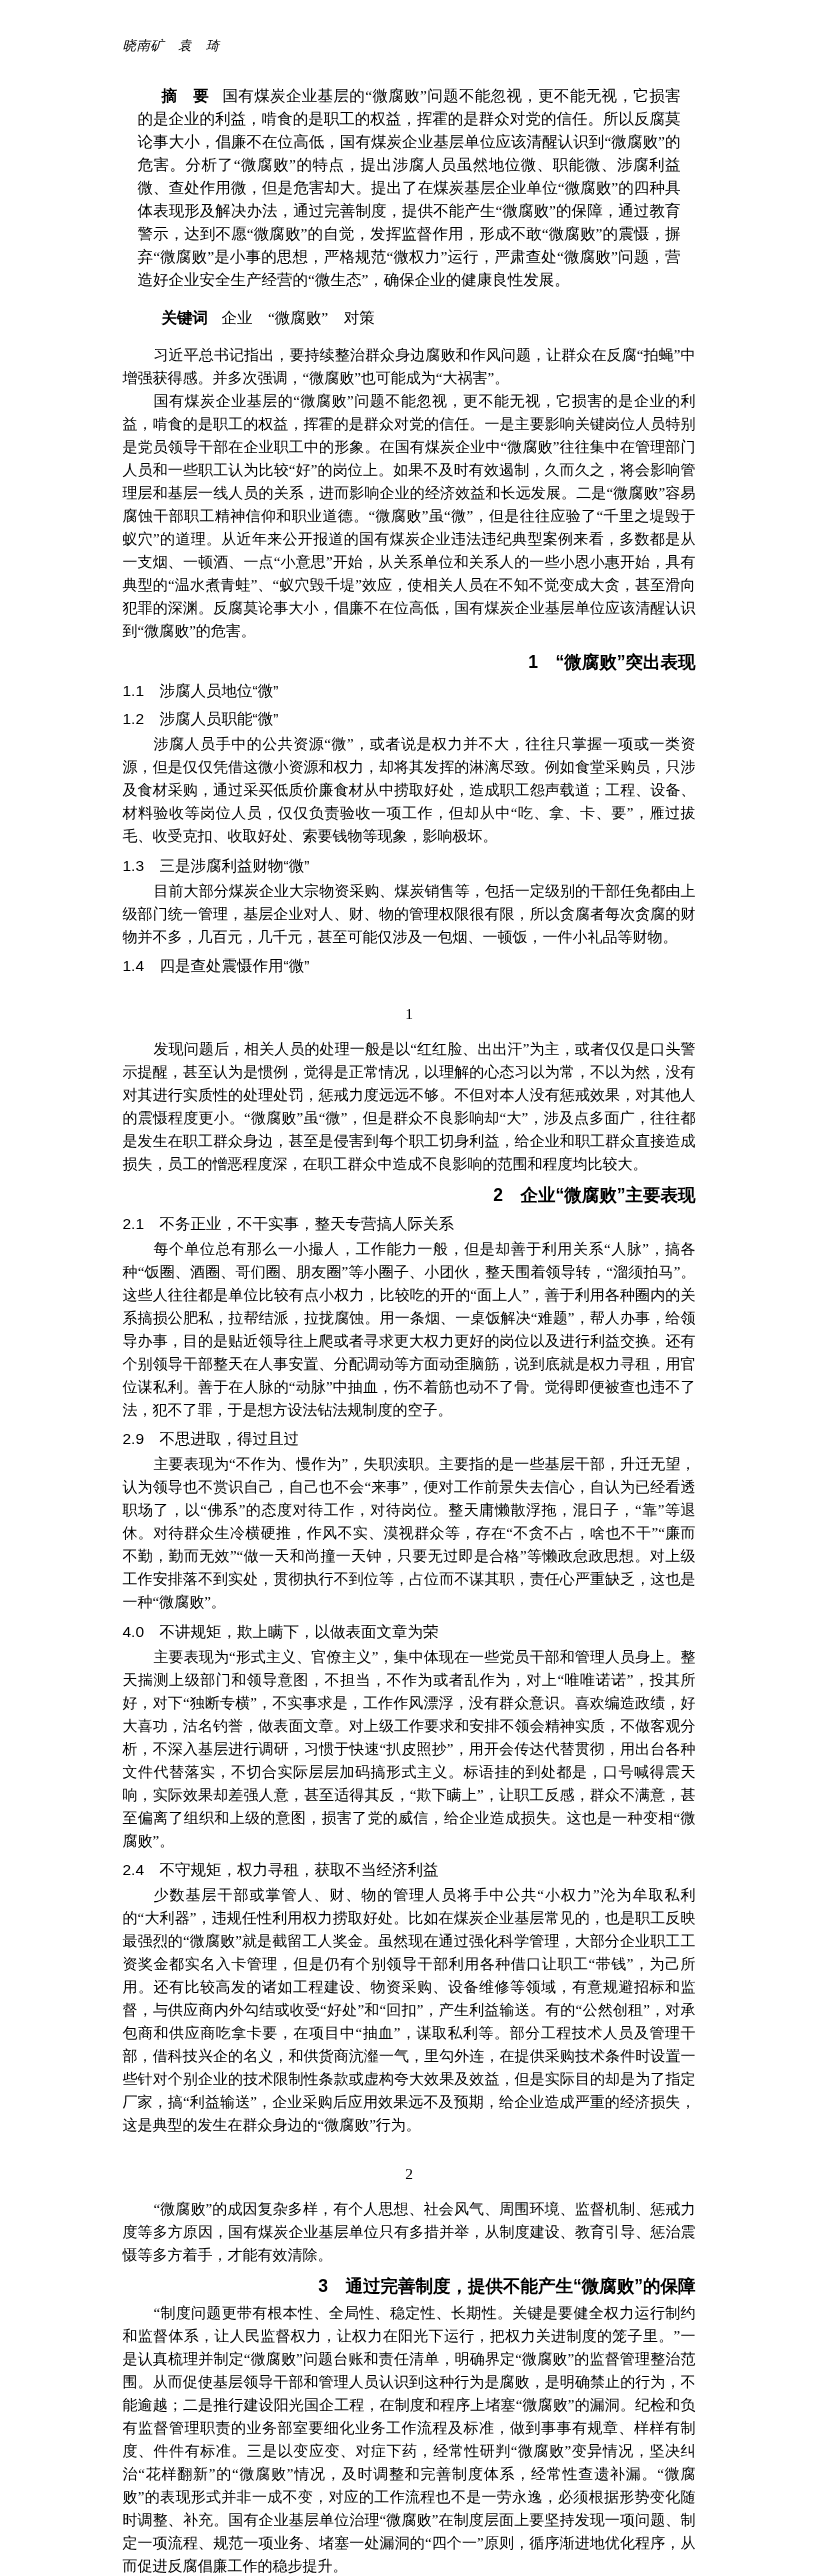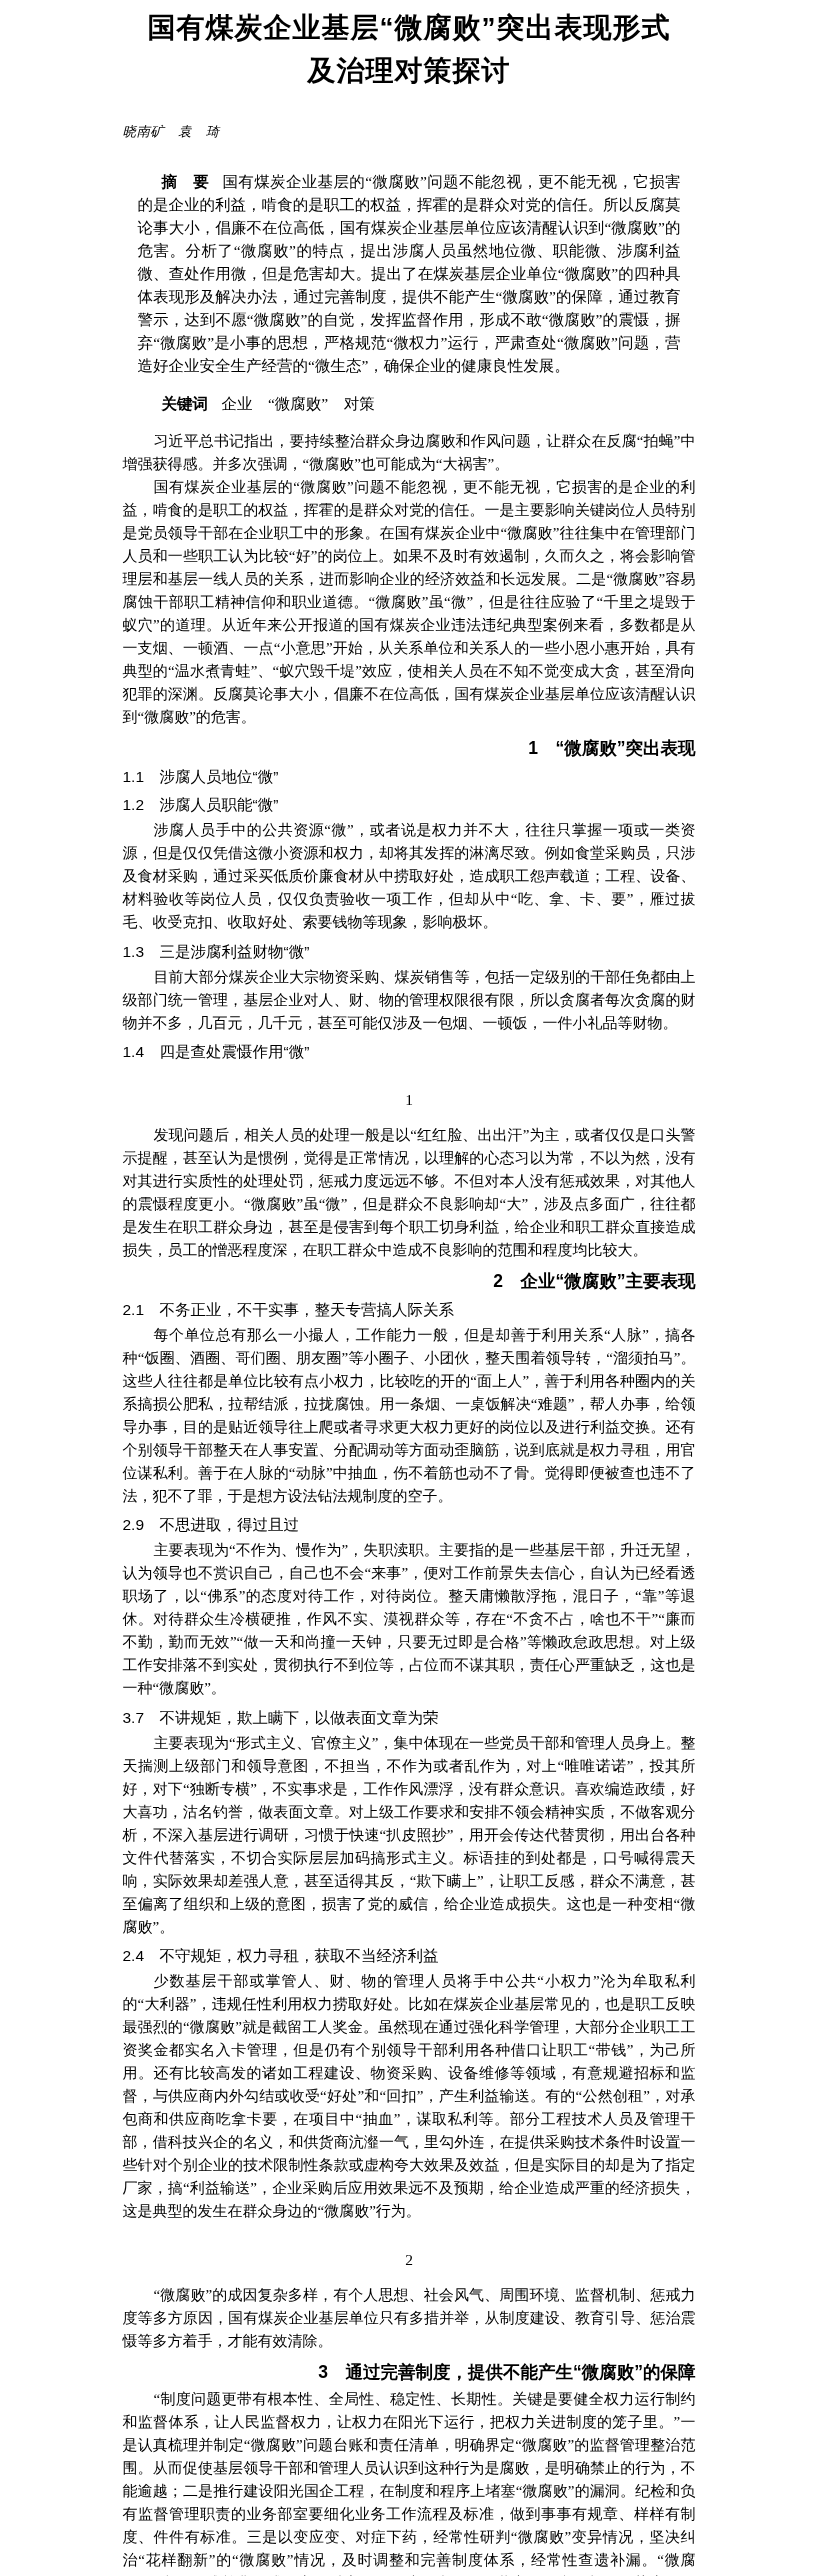--- a/index.html
+++ b/index.html
@@ -75,24 +75,20 @@
     line-height: 18.5px;
     margin: 28px 0 14.4px 0;
     text-indent: 0;
   }
 </style>
 </head>
 <body>
 
 <div class="doc">
 
-  <div class="title-block">
-    <div>国有煤炭企业基层“微腐败”突出表现形式</div>
-    <div>及治理对策探讨</div>
-  </div>
 
   <div class="authors">晓南矿　袁　琦</div>
 
   <p class="front-p">
     <span class="lbl">摘　要</span><span>国有煤炭企业基层的“微腐败”问题不能忽视，更不能无视，它损害的是企业的利益，啃食的是职工的权益，挥霍的是群众对党的信任。所以反腐莫论事大小，倡廉不在位高低，国有煤炭企业基层单位应该清醒认识到“微腐败”的危害。分析了“微腐败”的特点，提出涉腐人员虽然地位微、职能微、涉腐利益微、查处作用微，但是危害却大。提出了在煤炭基层企业单位“微腐败”的四种具体表现形及解决办法，通过完善制度，提供不能产生“微腐败”的保障，通过教育警示，达到不愿“微腐败”的自觉，发挥监督作用，形成不敢“微腐败”的震慑，摒弃“微腐败”是小事的思想，严格规范“微权力”运行，严肃查处“微腐败”问题，营造好企业安全生产经营的“微生态”，确保企业的健康良性发展。</span>
   </p>
 
   <p class="front-p">
     <span class="lbl">关键词</span><span>企业　“微腐败”　对策</span>
   </p>
@@ -107,21 +103,21 @@
       <h3 class="blk-h2">1.3　三是涉腐利益财物“微”</h3>
       <p class="blk-p">目前大部分煤炭企业大宗物资采购、煤炭销售等，包括一定级别的干部任免都由上级部门统一管理，基层企业对人、财、物的管理权限很有限，所以贪腐者每次贪腐的财物并不多，几百元，几千元，甚至可能仅涉及一包烟、一顿饭，一件小礼品等财物。</p>
       <h3 class="blk-h2">1.4　四是查处震慑作用“微”</h3>
       <p class="blk-pagenum">1</p>
       <p class="blk-p">发现问题后，相关人员的处理一般是以“红红脸、出出汗”为主，或者仅仅是口头警示提醒，甚至认为是惯例，觉得是正常情况，以理解的心态习以为常，不以为然，没有对其进行实质性的处理处罚，惩戒力度远远不够。不但对本人没有惩戒效果，对其他人的震慑程度更小。“微腐败”虽“微”，但是群众不良影响却“大”，涉及点多面广，往往都是发生在职工群众身边，甚至是侵害到每个职工切身利益，给企业和职工群众直接造成损失，员工的憎恶程度深，在职工群众中造成不良影响的范围和程度均比较大。</p>
       <h2 class="blk-h1">2　企业“微腐败”主要表现</h2>
       <h3 class="blk-h2">2.1　不务正业，不干实事，整天专营搞人际关系</h3>
       <p class="blk-p">每个单位总有那么一小撮人，工作能力一般，但是却善于利用关系“人脉”，搞各种“饭圈、酒圈、哥们圈、朋友圈”等小圈子、小团伙，整天围着领导转，“溜须拍马”。这些人往往都是单位比较有点小权力，比较吃的开的“面上人”，善于利用各种圈内的关系搞损公肥私，拉帮结派，拉拢腐蚀。用一条烟、一桌饭解决“难题”，帮人办事，给领导办事，目的是贴近领导往上爬或者寻求更大权力更好的岗位以及进行利益交换。还有个别领导干部整天在人事安置、分配调动等方面动歪脑筋，说到底就是权力寻租，用官位谋私利。善于在人脉的“动脉”中抽血，伤不着筋也动不了骨。觉得即便被查也违不了法，犯不了罪，于是想方设法钻法规制度的空子。</p>
       <h3 class="blk-h2">2.9　不思进取，得过且过</h3>
       <p class="blk-p">主要表现为“不作为、慢作为”，失职渎职。主要指的是一些基层干部，升迁无望，认为领导也不赏识自己，自己也不会“来事”，便对工作前景失去信心，自认为已经看透职场了，以“佛系”的态度对待工作，对待岗位。整天庸懒散浮拖，混日子，“靠”等退休。对待群众生冷横硬推，作风不实、漠视群众等，存在“不贪不占，啥也不干”“廉而不勤，勤而无效”“做一天和尚撞一天钟，只要无过即是合格”等懒政怠政思想。对上级工作安排落不到实处，贯彻执行不到位等，占位而不谋其职，责任心严重缺乏，这也是一种“微腐败”。</p>
-      <h3 class="blk-h2">3.7　不讲规矩，欺上瞒下，以做表面文章为荣</h3>
+      <h3 class="blk-h2">4.0　不讲规矩，欺上瞒下，以做表面文章为荣</h3>
       <p class="blk-p">主要表现为“形式主义、官僚主义”，集中体现在一些党员干部和管理人员身上。整天揣测上级部门和领导意图，不担当，不作为或者乱作为，对上“唯唯诺诺”，投其所好，对下“独断专横”，不实事求是，工作作风漂浮，没有群众意识。喜欢编造政绩，好大喜功，沽名钓誉，做表面文章。对上级工作要求和安排不领会精神实质，不做客观分析，不深入基层进行调研，习惯于快速“扒皮照抄”，用开会传达代替贯彻，用出台各种文件代替落实，不切合实际层层加码搞形式主义。标语挂的到处都是，口号喊得震天响，实际效果却差强人意，甚至适得其反，“欺下瞒上”，让职工反感，群众不满意，甚至偏离了组织和上级的意图，损害了党的威信，给企业造成损失。这也是一种变相“微腐败”。</p>
       <h3 class="blk-h2">2.4　不守规矩，权力寻租，获取不当经济利益</h3>
       <p class="blk-p">少数基层干部或掌管人、财、物的管理人员将手中公共“小权力”沦为牟取私利的“大利器”，违规任性利用权力捞取好处。比如在煤炭企业基层常见的，也是职工反映最强烈的“微腐败”就是截留工人奖金。虽然现在通过强化科学管理，大部分企业职工工资奖金都实名入卡管理，但是仍有个别领导干部利用各种借口让职工“带钱”，为己所用。还有比较高发的诸如工程建设、物资采购、设备维修等领域，有意规避招标和监督，与供应商内外勾结或收受“好处”和“回扣”，产生利益输送。有的“公然创租”，对承包商和供应商吃拿卡要，在项目中“抽血”，谋取私利等。部分工程技术人员及管理干部，借科技兴企的名义，和供货商沆瀣一气，里勾外连，在提供采购技术条件时设置一些针对个别企业的技术限制性条款或虚构夸大效果及效益，但是实际目的却是为了指定厂家，搞“利益输送”，企业采购后应用效果远不及预期，给企业造成严重的经济损失，这是典型的发生在群众身边的“微腐败”行为。</p>
       <p class="blk-pagenum">2</p>
       <p class="blk-p">“微腐败”的成因复杂多样，有个人思想、社会风气、周围环境、监督机制、惩戒力度等多方原因，国有煤炭企业基层单位只有多措并举，从制度建设、教育引导、惩治震慑等多方着手，才能有效清除。</p>
       <h2 class="blk-h1">3　通过完善制度，提供不能产生“微腐败”的保障</h2>
       <p class="blk-p">“制度问题更带有根本性、全局性、稳定性、长期性。关键是要健全权力运行制约和监督体系，让人民监督权力，让权力在阳光下运行，把权力关进制度的笼子里。”一是认真梳理并制定“微腐败”问题台账和责任清单，明确界定“微腐败”的监督管理整治范围。从而促使基层领导干部和管理人员认识到这种行为是腐败，是明确禁止的行为，不能逾越；二是推行建设阳光国企工程，在制度和程序上堵塞“微腐败”的漏洞。纪检和负有监督管理职责的业务部室要细化业务工作流程及标准，做到事事有规章、样样有制度、件件有标准。三是以变应变、对症下药，经常性研判“微腐败”变异情况，坚决纠治“花样翻新”的“微腐败”情况，及时调整和完善制度体系，经常性查遗补漏。“微腐败”的表现形式并非一成不变，对应的工作流程也不是一劳永逸，必须根据形势变化随时调整、补充。国有企业基层单位治理“微腐败”在制度层面上要坚持发现一项问题、制定一项流程、规范一项业务、堵塞一处漏洞的“四个一”原则，循序渐进地优化程序，从而促进反腐倡廉工作的稳步提升。</p>
     </div>
 
 </div>

